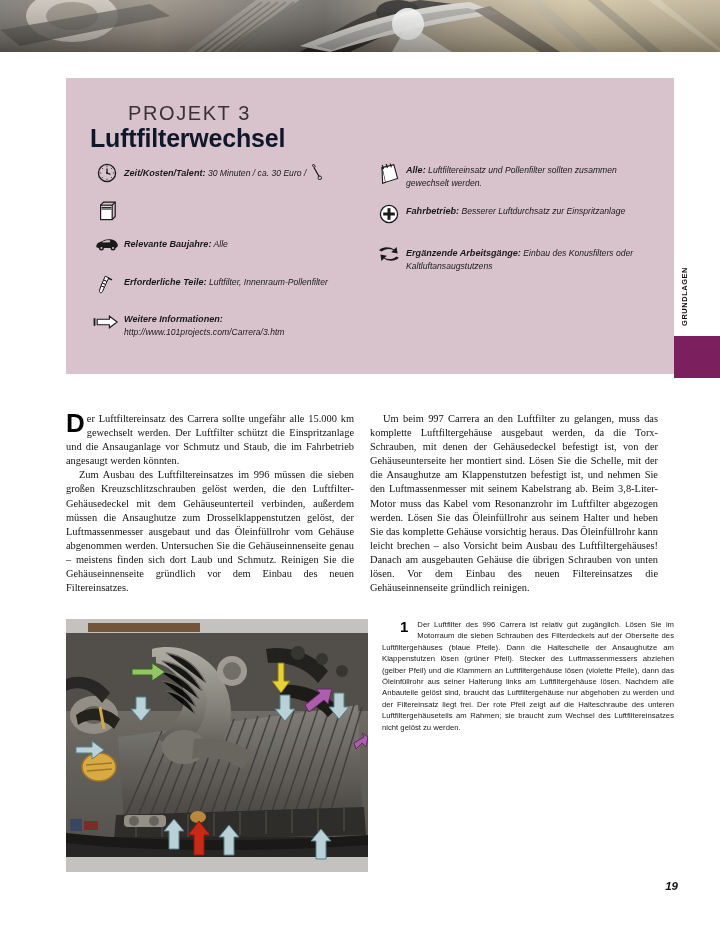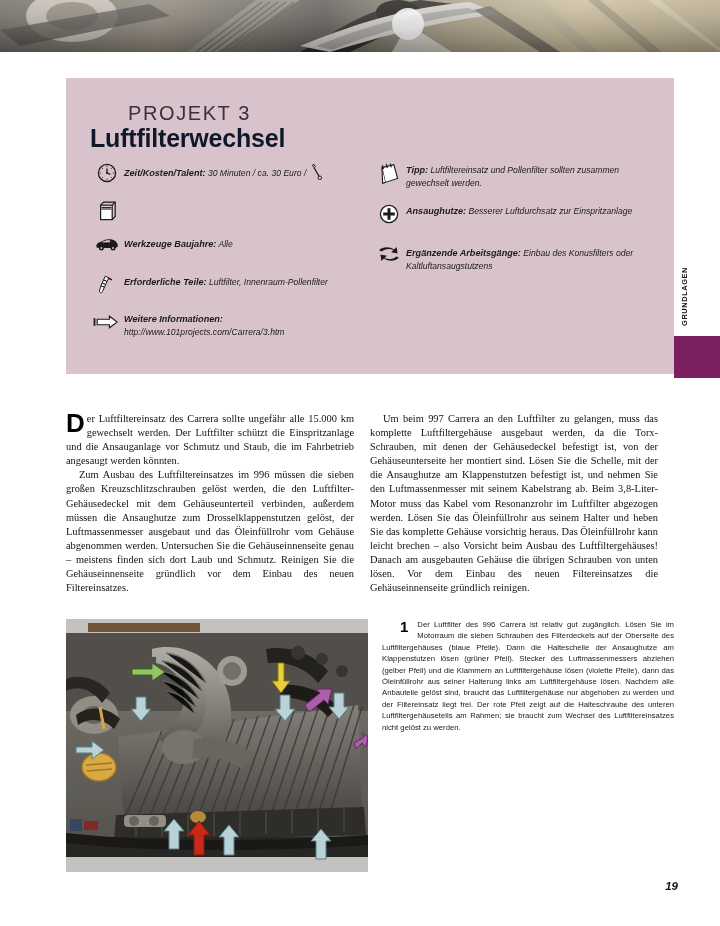--- a/index.html
+++ b/index.html
@@ -319,21 +319,21 @@
           <svg width="24" height="14" viewBox="0 0 24 14">
             <path d="M1.4 10.2 C1.0 6.8 3.2 5.6 6.4 4.6 C9.4 2.4 13.4 1.6 17.0 2.6 C20.0 3.4 22.4 5.6 22.8 8.0 C23.1 9.8 21.8 10.8 19.6 10.9 L3.6 10.9 Z" fill="#1a1a1a"></path>
             <path d="M7.2 5.0 C9.6 3.3 12.6 2.8 15.2 3.4 L15.0 5.2 L7.4 5.5 Z" fill="#d8c3cc"></path>
             <circle cx="6.4" cy="11.0" r="2.5" fill="#1a1a1a"></circle>
             <circle cx="6.4" cy="11.0" r="1.0" fill="#d8c3cc"></circle>
             <circle cx="18.0" cy="11.0" r="2.5" fill="#1a1a1a"></circle>
             <circle cx="18.0" cy="11.0" r="1.0" fill="#d8c3cc"></circle>
           </svg>
         </div>
         <div class="spec-text">
-          <b>Werkzeuge Baujahre:</b>
+          <b>Relevante Baujahre:</b>
           <span>Alle</span>
         </div>
       </div>
 
       <div class="spec-row" style="margin-top:12px;">
         <div class="spec-icon">
           <svg width="16" height="24" viewBox="0 0 16 24">
             <path d="M6.2 1.2 L9.8 2.8 L8.0 6.6 L4.6 5.0 Z" fill="#ffffff" stroke="#1a1a1a" stroke-width="1"></path>
             <path d="M4.6 5.0 L8.0 6.6 L6.6 9.6 L3.2 8.0 Z" fill="#ffffff" stroke="#1a1a1a" stroke-width="1"></path>
             <path d="M3.2 8.0 L6.6 9.6 L5.4 12.4 L2.0 10.8 Z" fill="#ffffff" stroke="#1a1a1a" stroke-width="1"></path>
@@ -368,35 +368,35 @@
         <div class="spec-icon">
           <svg width="22" height="24" viewBox="0 0 22 24">
             <path d="M4.0 4.6 L15.8 1.6 L19.6 15.4 L7.2 19.4 Z" fill="#ffffff" stroke="#1a1a1a" stroke-width="1.1"></path>
             <path d="M7.2 19.4 L4.6 20.2 L4.0 4.6" fill="#ffffff" stroke="#1a1a1a" stroke-width="1.1"></path>
             <line x1="4.2" y1="2.0" x2="5.6" y2="6.0" stroke="#1a1a1a" stroke-width="1.1"></line>
             <line x1="8.2" y1="1.0" x2="9.4" y2="5.0" stroke="#1a1a1a" stroke-width="1.1"></line>
             <line x1="12.2" y1="0.6" x2="13.4" y2="4.4" stroke="#1a1a1a" stroke-width="1.1"></line>
           </svg>
         </div>
         <div class="spec-text">
-          <b>Tipp:</b>
+          <b>Alle:</b>
           <span>Luftfiltereinsatz und Pollenfilter sollten zusammen gewechselt werden.</span>
         </div>
       </div>
 
       <div class="spec-row" style="margin-top:14px;">
         <div class="spec-icon">
           <svg width="20" height="20" viewBox="0 0 20 20">
             <circle cx="10" cy="10" r="8.6" fill="#ffffff" stroke="#1a1a1a" stroke-width="1.3"></circle>
             <rect x="8.5" y="4.2" width="3.0" height="11.6" fill="#1a1a1a"></rect>
             <rect x="4.2" y="8.5" width="11.6" height="3.0" fill="#1a1a1a"></rect>
           </svg>
         </div>
         <div class="spec-text">
-          <b>Ansaughutze:</b>
+          <b>Fahrbetrieb:</b>
           <span>Besserer Luftdurchsatz zur Einspritzanlage</span>
         </div>
       </div>
 
       <div class="spec-row" style="margin-top:16px;">
         <div class="spec-icon">
           <svg width="26" height="16" viewBox="0 0 26 16">
             <path d="M3.0 4.2 C7.0 0.4 14.0 0.6 18.0 3.6 L20.6 1.0 L21.6 7.6 L15.2 6.2 L17.4 4.0
                      C13.8 2.2 8.6 2.6 5.8 5.6 Z" fill="#1a1a1a"></path>
             <path d="M23.0 11.8 C19.0 15.6 12.0 15.4 8.0 12.4 L5.4 15.0 L4.4 8.4 L10.8 9.8 L8.6 12.0

